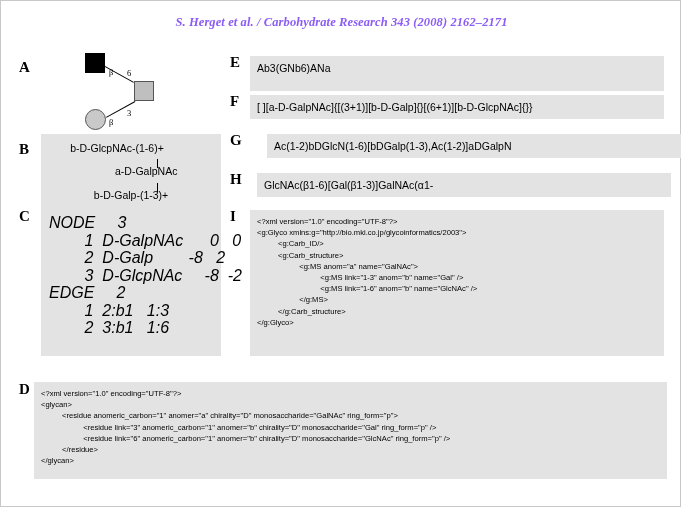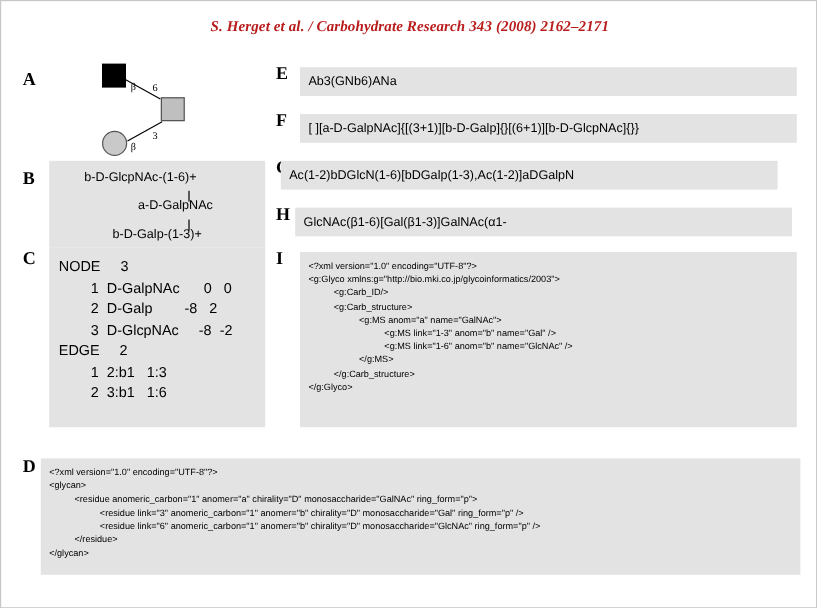--- a/index.html
+++ b/index.html
@@ -25,21 +25,21 @@
   .running-head {
     position: absolute;
     top: 14px;
     left: 0;
     width: 681px;
     text-align: center;
     font-family: "Liberation Serif", serif;
     font-style: italic;
     font-size: 12.5px;
     font-weight: bold;
-    color: #b91c1c;
+    color: #8b5cf6;
     letter-spacing: 0.1px;
   }
   .panel-letter {
     position: absolute;
     font-family: "Liberation Serif", serif;
     font-weight: bold;
     font-size: 15px;
     color: #000;
   }
   .gbox {
@@ -149,57 +149,57 @@
   <div class="gbox" style="left:40px; top:133px; width:180px; height:72px;">
     <div class="b-line centerline" style="left:0; top:8px; width:152px;">b-D-GlcpNAc-(1-6)+</div>
     <div class="vbar" style="left:116px; top:25px; height:9px;"></div>
     <div class="b-line" style="left:74px; top:31px;">a-D-GalpNAc</div>
     <div class="vbar" style="left:116px; top:49px; height:9px;"></div>
     <div class="b-line centerline" style="left:0; top:55px; width:180px;">b-D-Galp-(1-3)+</div>
   </div>
 
   <div class="panel-letter" style="left:18px; top:207px;">C</div>
   <div class="gbox" style="left:40px; top:205px; width:180px; height:150px;">
-    <div class="gbox-text" style="position:absolute; left:8px; top:8px; font-size:12px; line-height:17.5px;">NODE     3
+    <div class="gbox-text" style="position:absolute; left:8px; top:8px; font-size:16px; line-height:17.5px;font-style:italic;">NODE     3
         1  D-GalpNAc      0   0
         2  D-Galp        -8   2
         3  D-GlcpNAc     -8  -2
 EDGE     2
         1  2:b1   1:3
         2  3:b1   1:6</div>
   </div>
 
   <div class="panel-letter" style="left:18px; top:380px;">D</div>
   <div class="gbox" style="left:33px; top:381px; width:633px; height:97px;">
     <div class="mono-text" style="position:absolute; left:7px; top:6px;">&lt;?xml version="1.0" encoding="UTF-8"?&gt;
 &lt;glycan&gt;
           &lt;residue anomeric_carbon="1" anomer="a" chirality="D" monosaccharide="GalNAc" ring_form="p"&gt;
                     &lt;residue link="3" anomeric_carbon="1" anomer="b" chirality="D" monosaccharide="Gal" ring_form="p" /&gt;
                     &lt;residue link="6" anomeric_carbon="1" anomer="b" chirality="D" monosaccharide="GlcNAc" ring_form="p" /&gt;
           &lt;/residue&gt;
 &lt;/glycan&gt;</div>
   </div>
 
   <div class="panel-letter" style="left:229px; top:53px;">E</div>
-  <div class="gbox" style="left:249px; top:55px; width:414px; height:24px;">
+  <div class="gbox" style="left:249px; top:55px; width:414px; height:35px;">
     <div class="gbox-text" style="position:absolute; left:7px; top:6px;">Ab3(GNb6)ANa</div>
   </div>
 
   <div class="panel-letter" style="left:229px; top:92px;">F</div>
   <div class="gbox" style="left:249px; top:94px; width:414px; height:24px;">
     <div class="gbox-text" style="position:absolute; left:7px; top:6px;">[ ][a-D-GalpNAc]{[(3+1)][b-D-Galp]{}[(6+1)][b-D-GlcpNAc]{}}</div>
   </div>
 
   <div class="panel-letter" style="left:229px; top:131px;">G</div>
-  <div class="gbox" style="left:233px; top:133px; width:414px; height:24px;">
+  <div class="gbox" style="left:266px; top:133px; width:414px; height:24px;">
     <div class="gbox-text" style="position:absolute; left:7px; top:6px;">Ac(1-2)bDGlcN(1-6)[bDGalp(1-3),Ac(1-2)]aDGalpN</div>
   </div>
 
   <div class="panel-letter" style="left:229px; top:170px;">H</div>
-  <div class="gbox" style="left:245px; top:172px; width:414px; height:24px;">
+  <div class="gbox" style="left:256px; top:172px; width:414px; height:24px;">
     <div class="gbox-text" style="position:absolute; left:7px; top:6px;">GlcNAc(β1-6)[Gal(β1-3)]GalNAc(α1-</div>
   </div>
 
   <div class="panel-letter" style="left:229px; top:207px;">I</div>
   <div class="gbox" style="left:249px; top:209px; width:414px; height:146px;">
     <div class="mono-text" style="position:absolute; left:7px; top:6px;">&lt;?xml version="1.0" encoding="UTF-8"?&gt;
 &lt;g:Glyco xmlns:g="http://bio.mki.co.jp/glycoinformatics/2003"&gt;
           &lt;g:Carb_ID/&gt;
           &lt;g:Carb_structure&gt;
                     &lt;g:MS anom="a" name="GalNAc"&gt;

